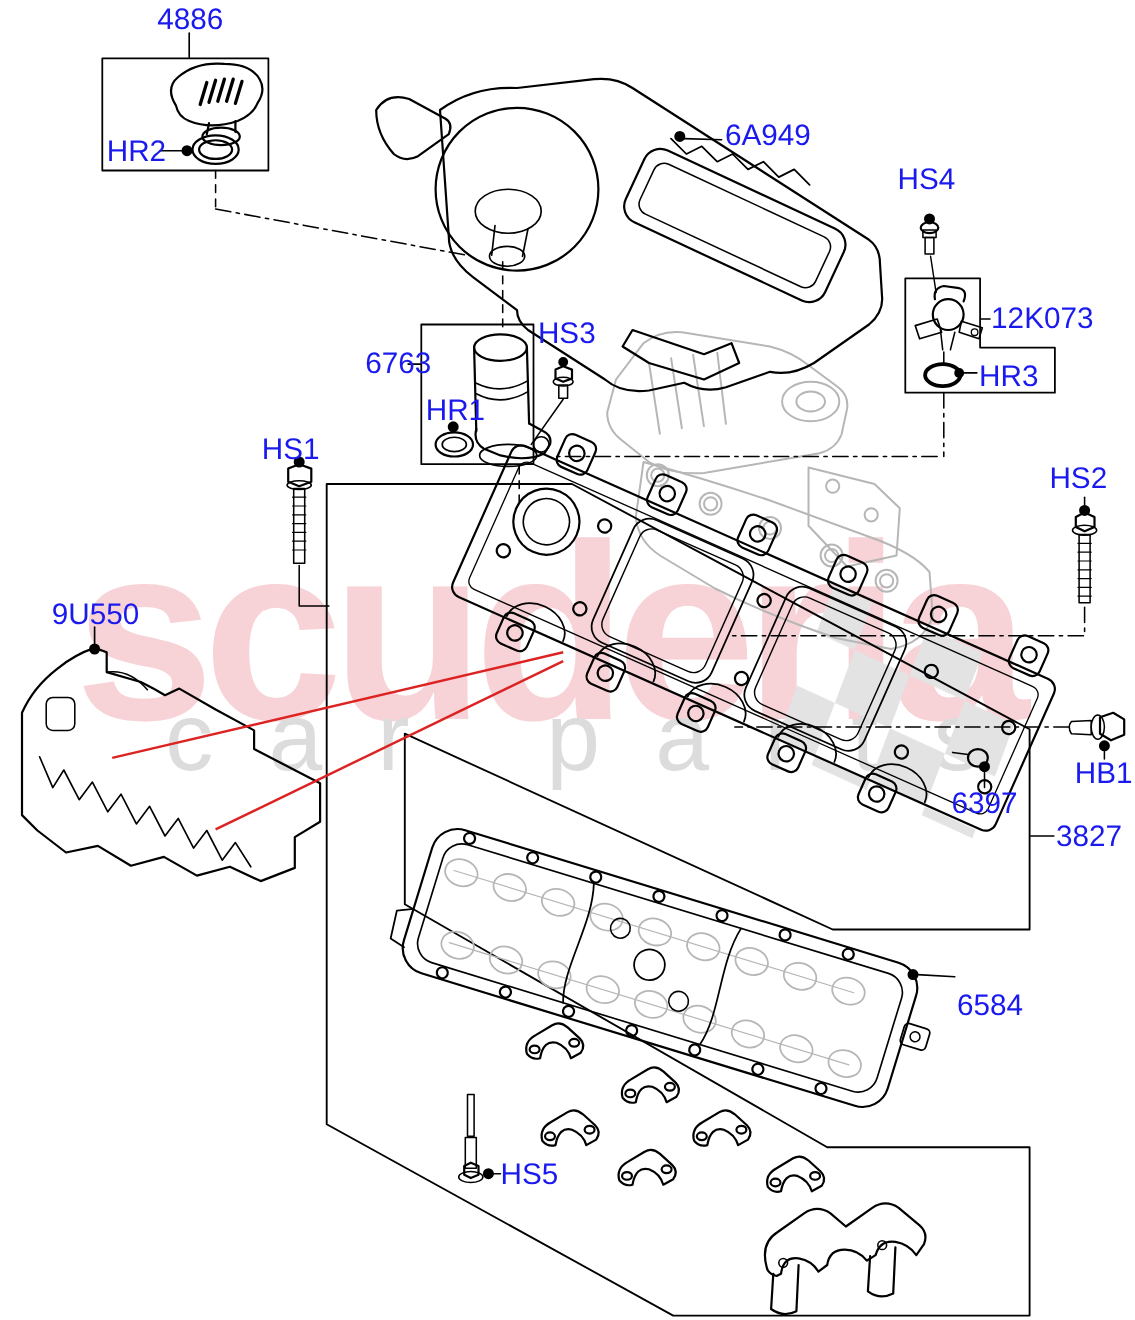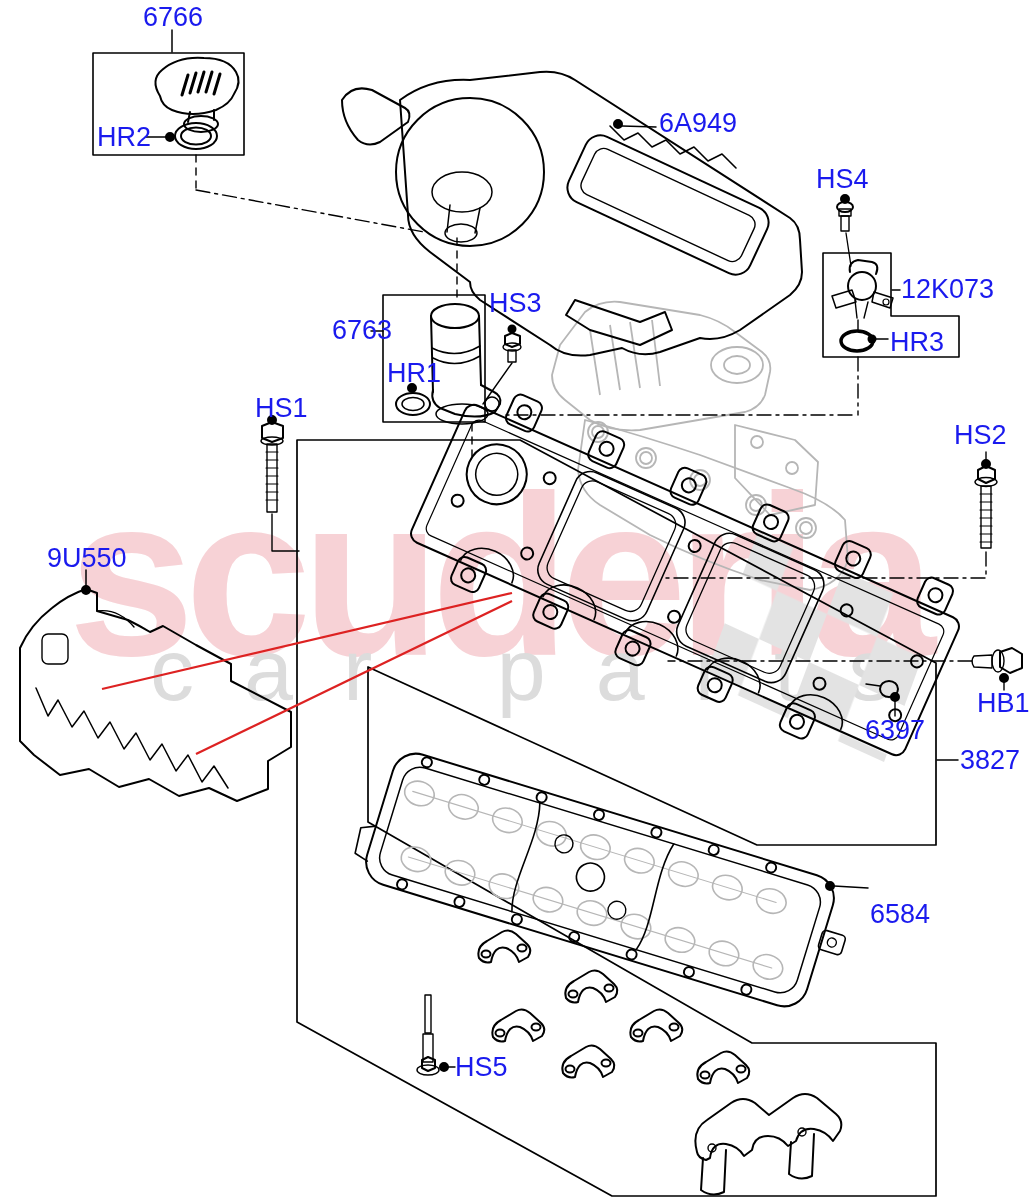--- a/index.html
+++ b/index.html
@@ -300,30 +300,30 @@
         <line x1="895" y1="701" x2="895" y2="716" stroke-width="1.4"></line>
       </g>
     </g>
 
     <g class="red-line" stroke-width="2.2" fill="none">
       <line x1="102" y1="689" x2="512" y2="593"></line>
       <line x1="196" y1="754" x2="512" y2="601"></line>
     </g>
   </svg>
 
-  <div class="callout" style="left:143px;top:4px">6766</div>
+  <div class="callout" style="left:143px;top:4px">4886</div>
   <div class="callout" style="left:97px;top:124px">HR2</div>
   <div class="callout" style="left:659px;top:110px">6A949</div>
-  <div class="callout" style="left:816px;top:166px">HS4</div>
+  <div class="callout" style="left:816px;top:150px">HS4</div>
   <div class="callout" style="left:901px;top:276px">12K073</div>
   <div class="callout" style="left:890px;top:329px">HR3</div>
   <div class="callout" style="left:332px;top:317px">6763</div>
   <div class="callout" style="left:489px;top:290px">HS3</div>
   <div class="callout" style="left:387px;top:360px">HR1</div>
-  <div class="callout" style="left:255px;top:395px">HS1</div>
+  <div class="callout" style="left:238px;top:395px">HS1</div>
   <div class="callout" style="left:954px;top:422px">HS2</div>
   <div class="callout" style="left:47px;top:545px">9U550</div>
   <div class="callout" style="left:977px;top:690px">HB1</div>
   <div class="callout" style="left:865px;top:717px">6397</div>
   <div class="callout" style="left:960px;top:747px">3827</div>
   <div class="callout" style="left:870px;top:901px">6584</div>
   <div class="callout" style="left:455px;top:1054px">HS5</div>
 
 </div>
 

